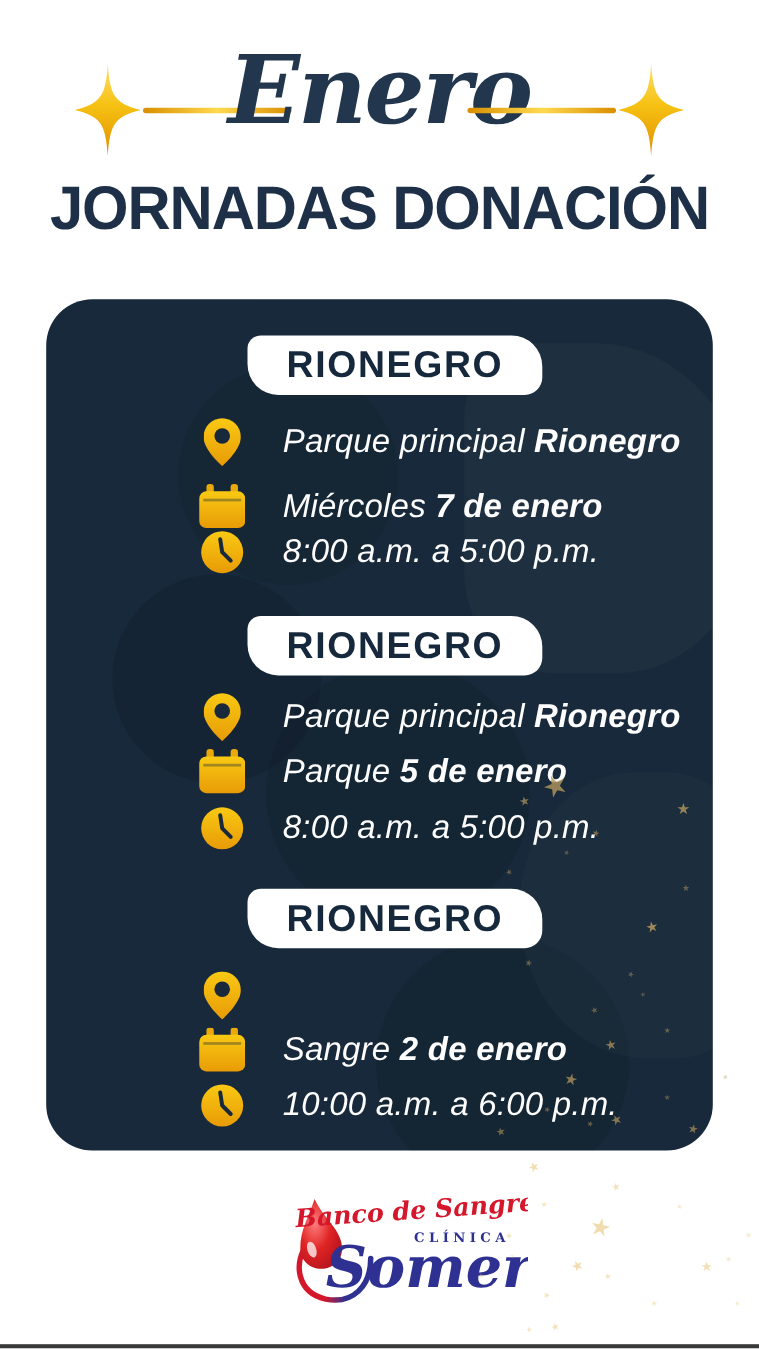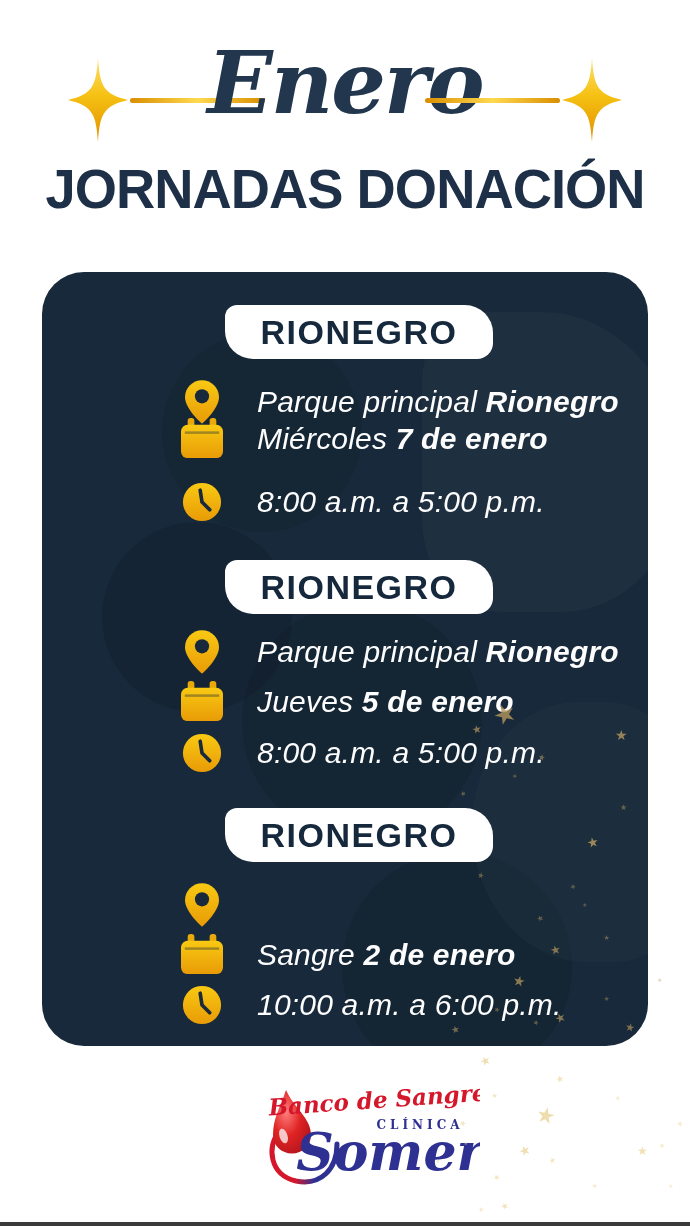--- a/index.html
+++ b/index.html
@@ -40,21 +40,21 @@
     font-size:34px;font-weight:bold;letter-spacing:1.5px;color:#16293c;
   }
   .row{position:absolute;left:139px;height:46px;display:flex;align-items:center;}
   .icon-box{width:42px;height:46px;display:flex;align-items:center;justify-content:center;flex:0 0 42px;}
   .row p{
     margin:0 0 0 34px;font-style:italic;font-size:30px;color:#fdfdfd;
     white-space:nowrap;letter-spacing:0.2px;
   }
   .row p b{font-weight:bold;}
   
-  .s1 .badge{top:33px;} .s1 .r1{top:107px;} .s1 .r2{top:144px;} .s1 .r3{top:207px;}
+  .s1 .badge{top:33px;} .s1 .r1{top:107px;} .s1 .r2{top:166px;} .s1 .r3{top:207px;}
   .s2 .badge{top:288px;} .s2 .r1{top:357px;} .s2 .r2{top:407px;} .s2 .r3{top:458px;}
   .s3 .badge{top:536px;} .s3 .r1{top:610px;} .s3 .r2{top:660px;} .s3 .r3{top:710px;}
   
   .star{position:absolute;line-height:1;transform-origin:center;user-select:none;}
   
   .logo{position:absolute;left:250px;top:1078px;}
   
   .bottom-line{position:absolute;left:0;bottom:0;width:100%;height:4px;background:#3a3a3a;}
 </style>
 </head>
@@ -158,21 +158,21 @@
             </svg>
           </span>
         <p><span>Parque principal </span><b>Rionegro</b></p>
       </div>
       <div class="row r2">
         <span class="icon-box">
             <svg width="42" height="42">
               <use href="#sym-cal"></use>
             </svg>
           </span>
-        <p><span>Jueves </span><b>5 de enero</b></p>
+        <p><span>Parque </span><b>5 de enero</b></p>
       </div>
       <div class="row r3">
         <span class="icon-box">
             <svg width="40" height="40">
               <use href="#sym-clock"></use>
             </svg>
           </span>
         <p><span>8:00 a.m. a 5:00 p.m.</span></p>
       </div>
     </div>

